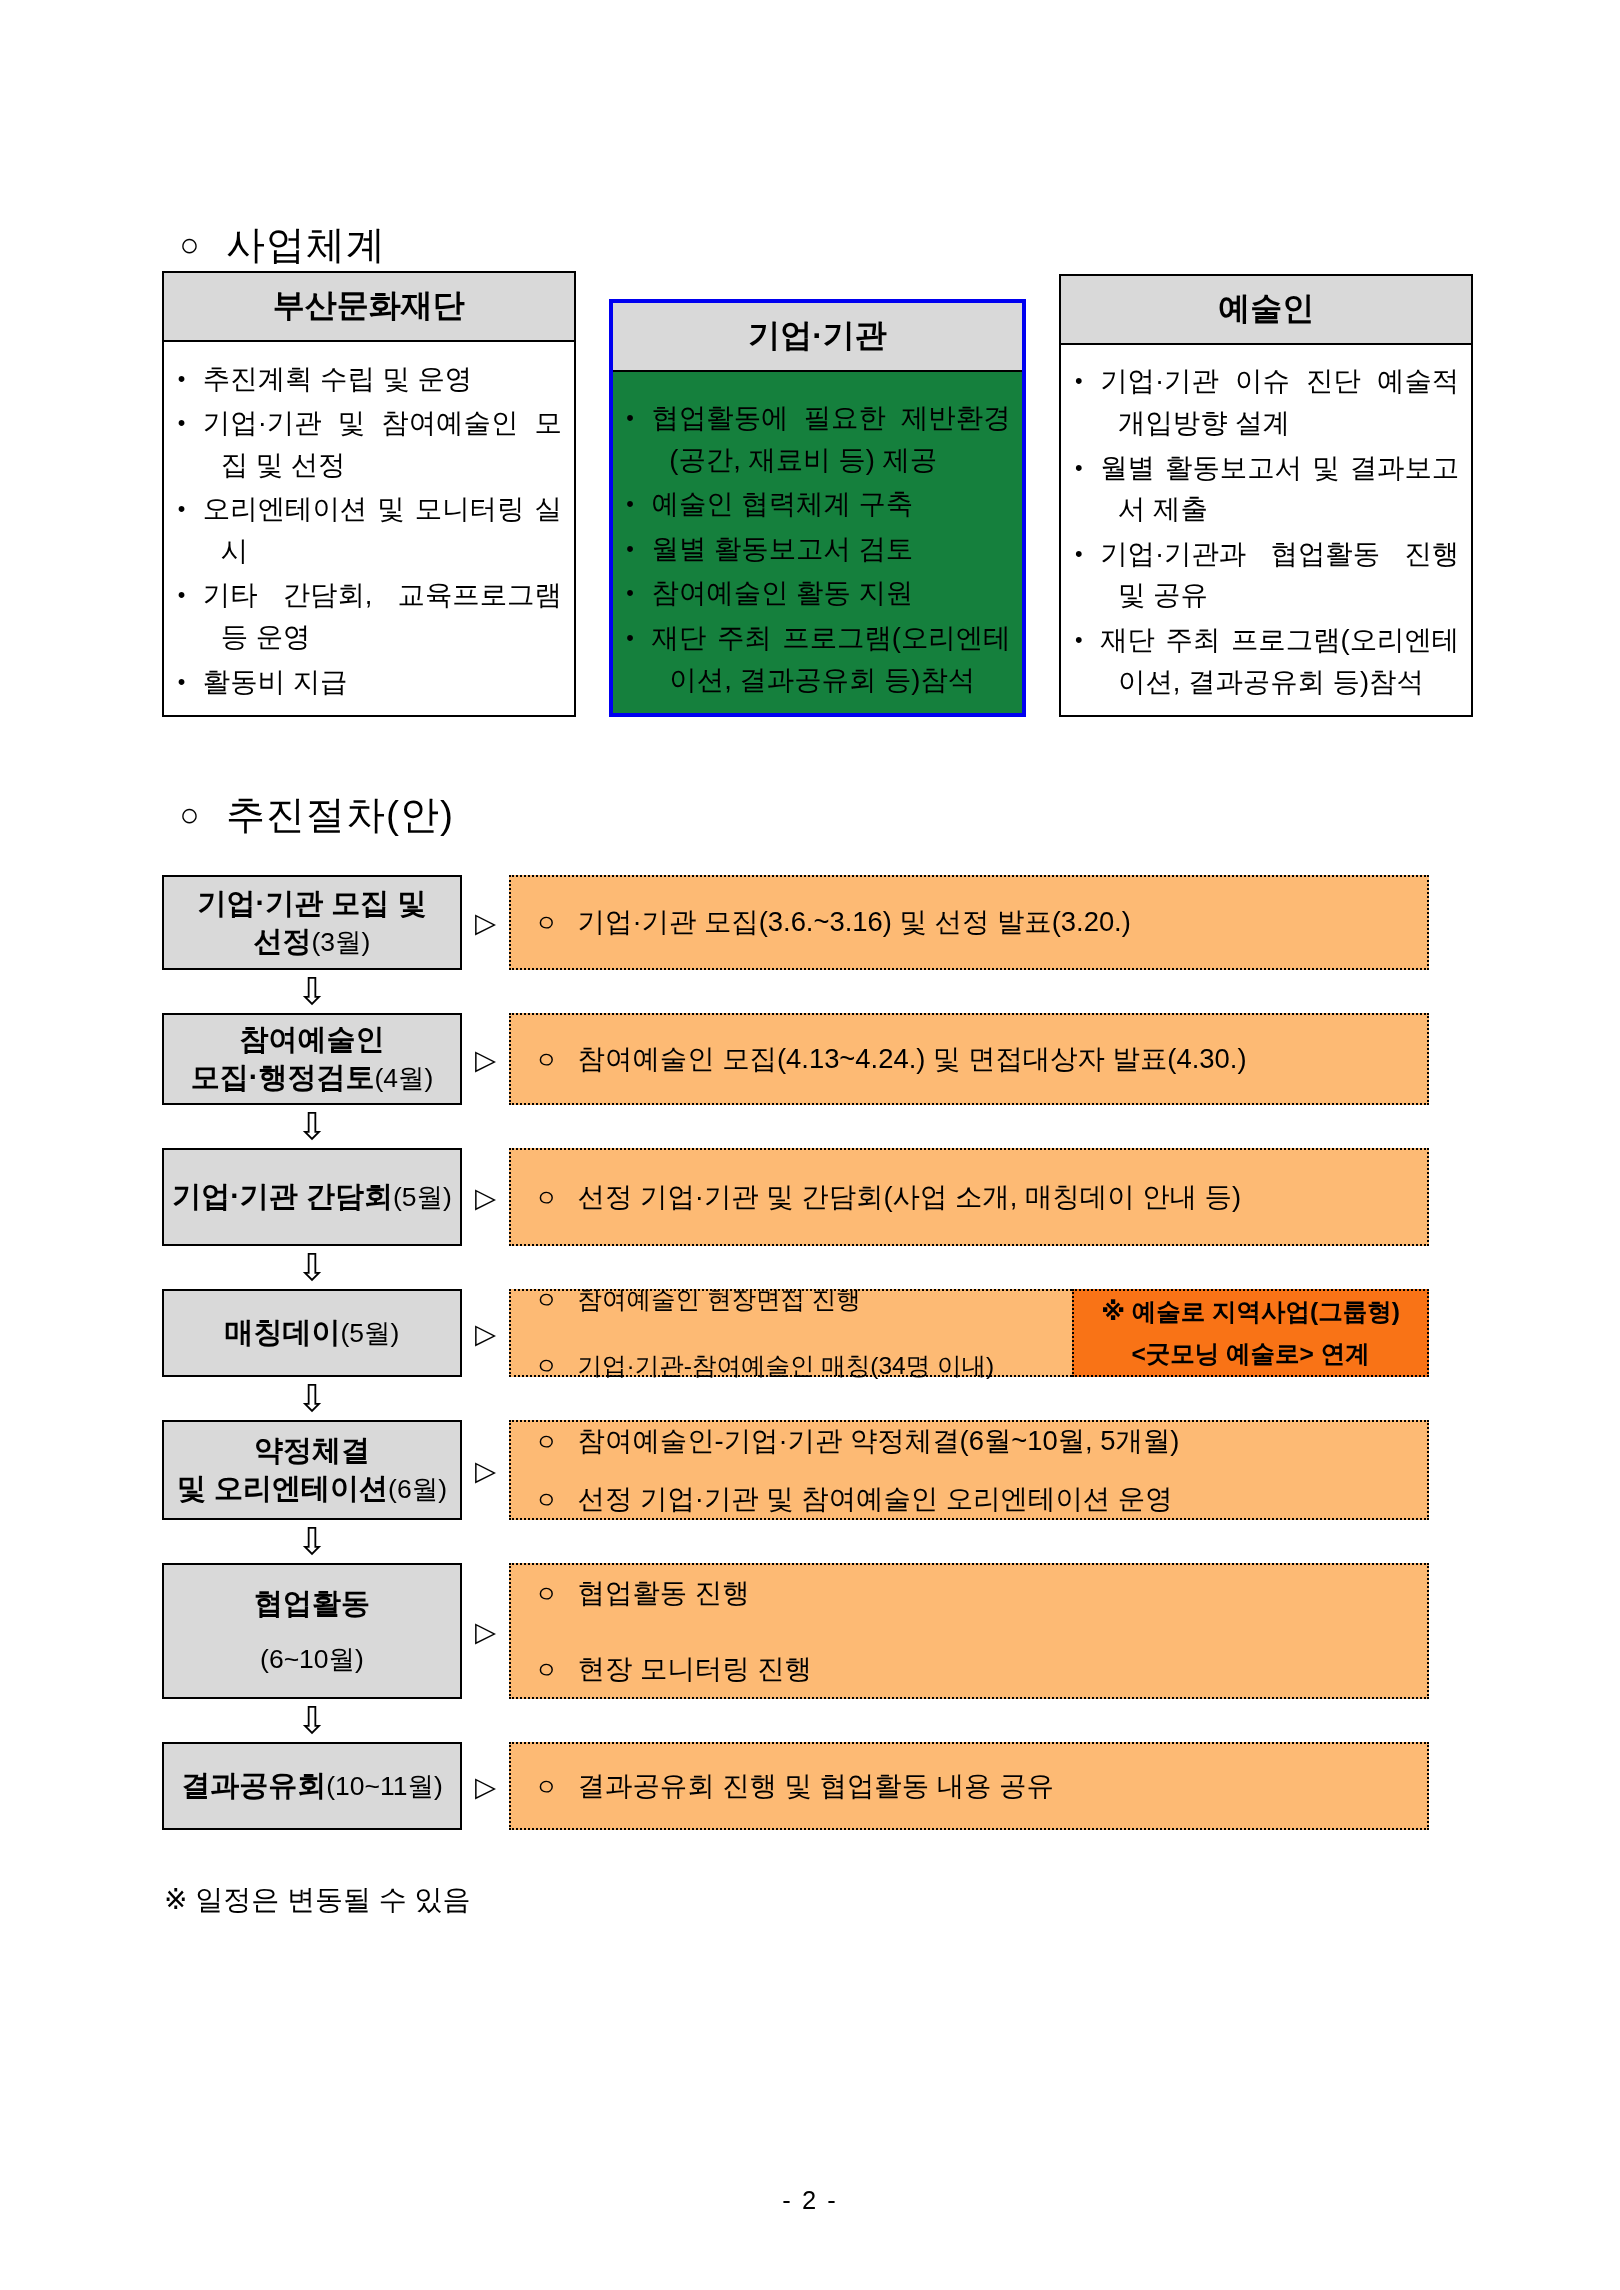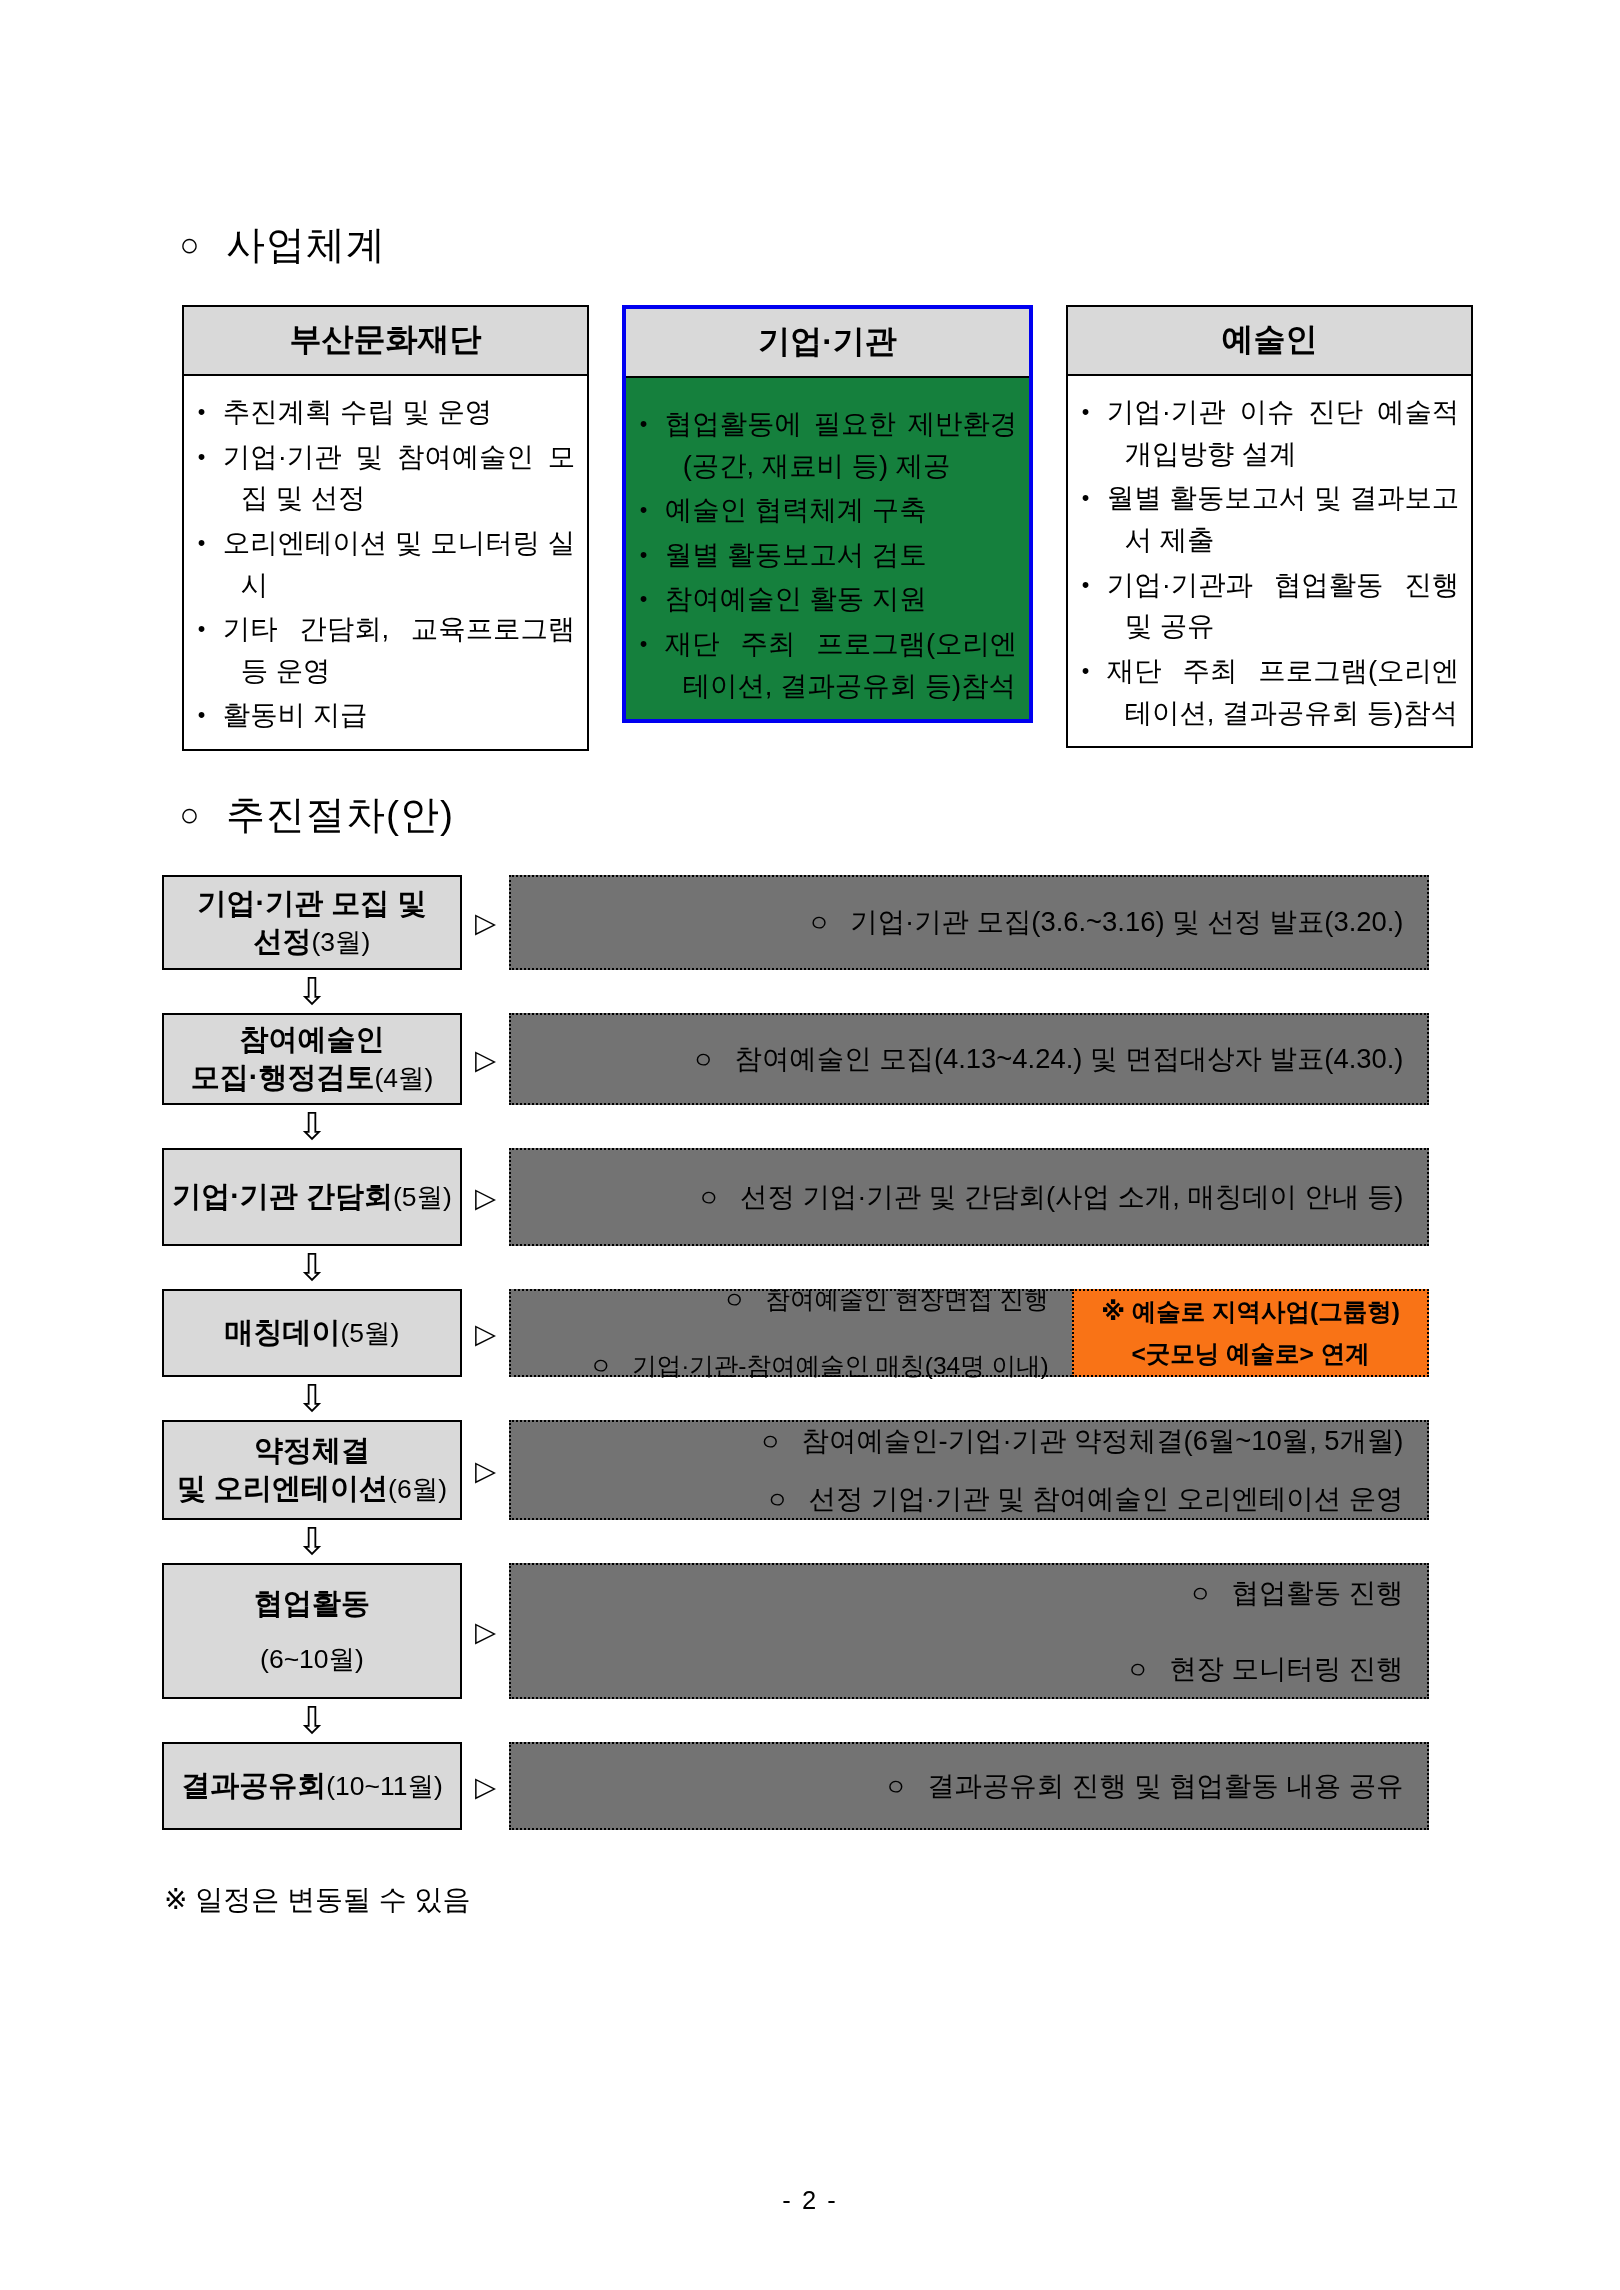--- a/index.html
+++ b/index.html
@@ -9,21 +9,21 @@
     color:#000;
     position:relative;
   }
   .page{padding:218px 147px 0 162px;box-sizing:border-box;}
 
   
   .sec-title{display:flex;align-items:center;margin:0 0 33px 17.6px;font-size:39px;font-weight:500;letter-spacing:1px;}
   .sec-title .circle{font-size:33px;margin-right:25.5px;font-weight:400;}
 
   
-  .cols{display:flex;gap:33px;height:412px;align-items:flex-start;margin-left:20px;}
+  .cols{display:flex;gap:33px;height:412px;align-items:flex-end;}
   .col-box{flex:1;display:flex;flex-direction:column;border:2px solid #000;background:#fff;box-sizing:border-box;}
   .col-box.highlight{border:4.9px solid #0000f0;}
   .col-header{background:#d9d9d9;border-bottom:2px solid #000;text-align:center;font-weight:700;font-size:32px;padding:10.8px 0 11.8px;}
   .col-body{flex:1;margin:0;padding:15.7px 11.8px 9.8px 13.7px;list-style:none;box-sizing:border-box;}
   .col-box.highlight .col-body{background:#15803d;padding-top:25.5px;}
   .col-body li{font-size:27.4px;line-height:1.52;text-align:justify;padding-left:43px;text-indent:-43px;margin-bottom:2.9px;}
   .col-body .dot{font-size:21.6px;margin-right:17.6px;vertical-align:2px;}
 
   
   .procedure{margin-top:71px;}
@@ -31,22 +31,22 @@
   .flow-row{display:flex;align-items:stretch;}
   .r1{height:95px}.r2{height:92px}.r3{height:98px}.r4{height:88px}.r5{height:100px}.r6{height:136px}.r7{height:88px}
   .stage{width:300px;box-sizing:border-box;background:#d9d9d9;border:2px solid #000;
          display:flex;flex-direction:column;justify-content:center;align-items:center;text-align:center;}
   .stage-line{line-height:1.3;}
   .stage .sb{font-weight:700;font-size:29px;}
   .stage .sn{font-weight:400;font-size:26.5px;}
   .stage.tall .stage-line{margin:8.8px 0;}
   .conn{width:47px;display:flex;align-items:center;justify-content:center;
         font-family:"DejaVu Sans",sans-serif;font-size:27.4px;}
-  .desc{flex:1;box-sizing:border-box;background:#737373;border:2px dotted #000;
-        display:flex;flex-direction:column;justify-content:center;padding:9.8px 23.5px;align-items:flex-end;}
+  .desc{flex:1;box-sizing:border-box;background:#fdba74;border:2px dotted #000;
+        display:flex;flex-direction:column;justify-content:center;padding:9.8px 23.5px;}
   .desc-item{font-size:27.4px;line-height:1.35;padding-left:47px;text-indent:-47px;}
   .desc-item .mk{font-size:23.5px;margin-right:19.6px;}
   .gap12{gap:21px}.gap16{gap:32px}.gap40{gap:39px}
   .desc-split{flex:1;display:flex;align-items:stretch;}
   .desc-split .cell-left{flex:593;border-right:none;}
   .desc-split .cell-left .desc-item{font-size:24.5px;}
   .note{flex:407;box-sizing:border-box;background:#f97316;border:2px dotted #000;
         display:flex;flex-direction:column;justify-content:center;align-items:center;text-align:center;gap:9.8px;}
   .note-line{font-size:24.5px;font-weight:700;line-height:1.3;}
 

